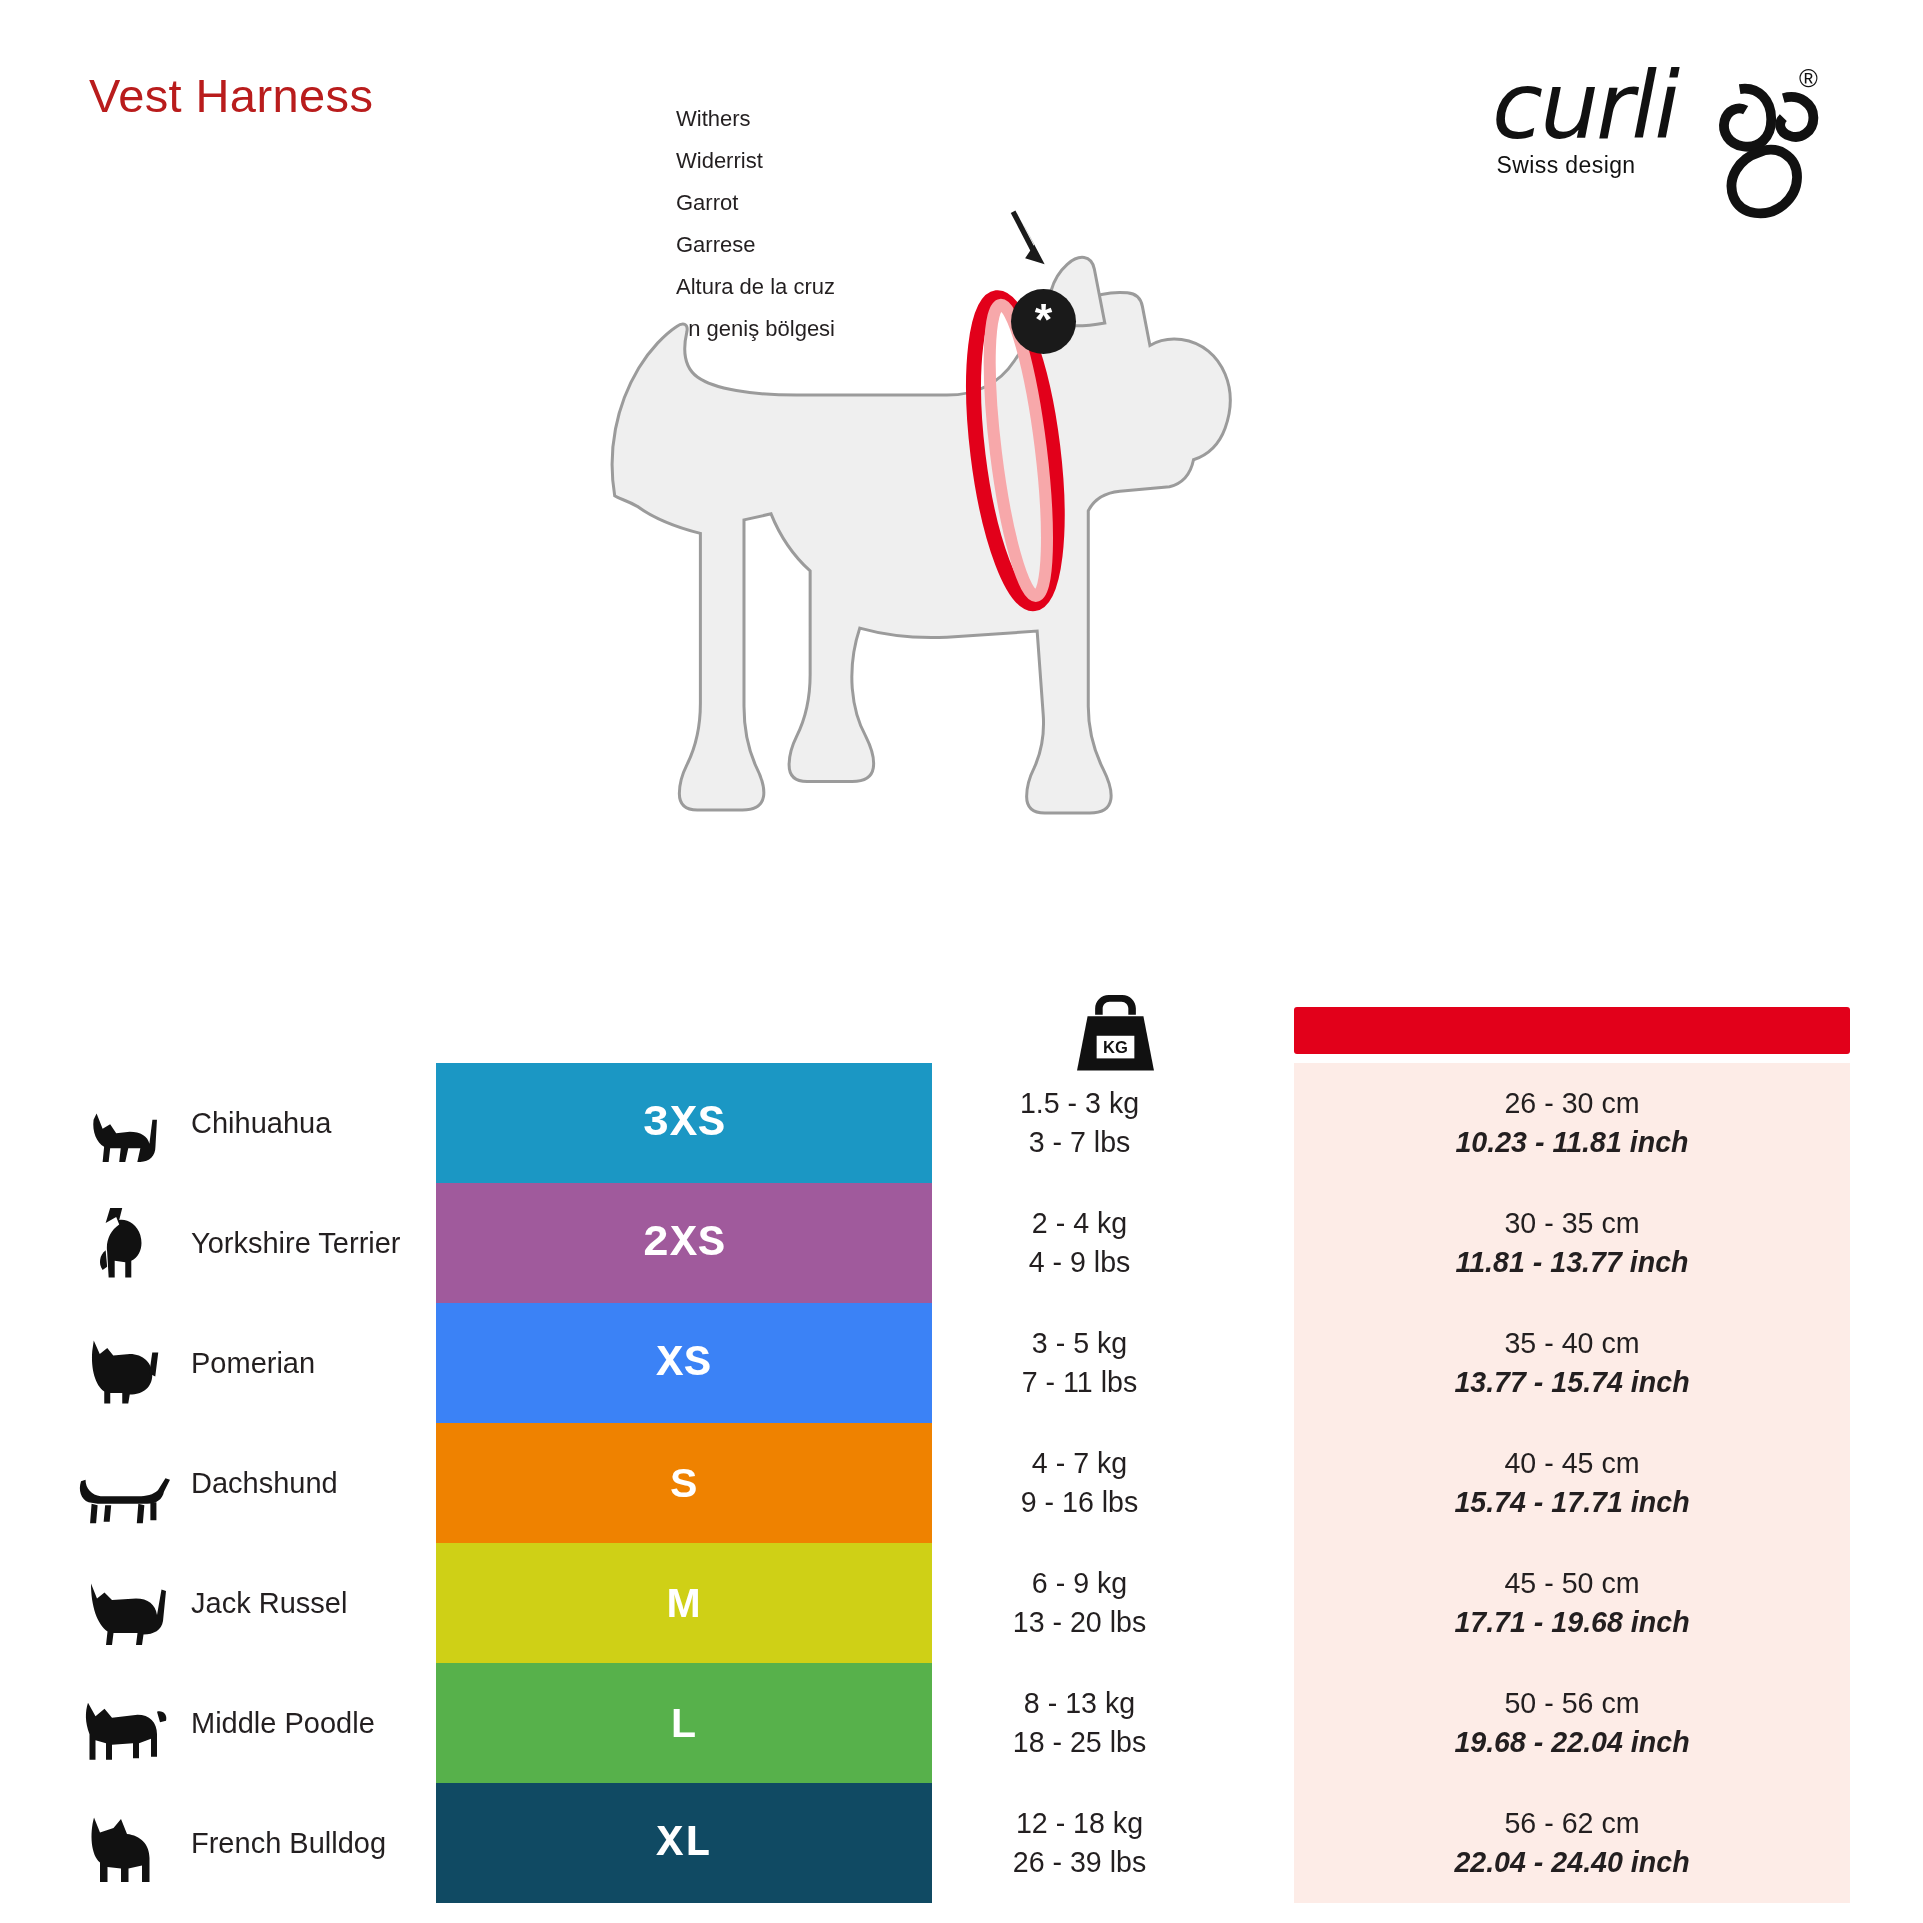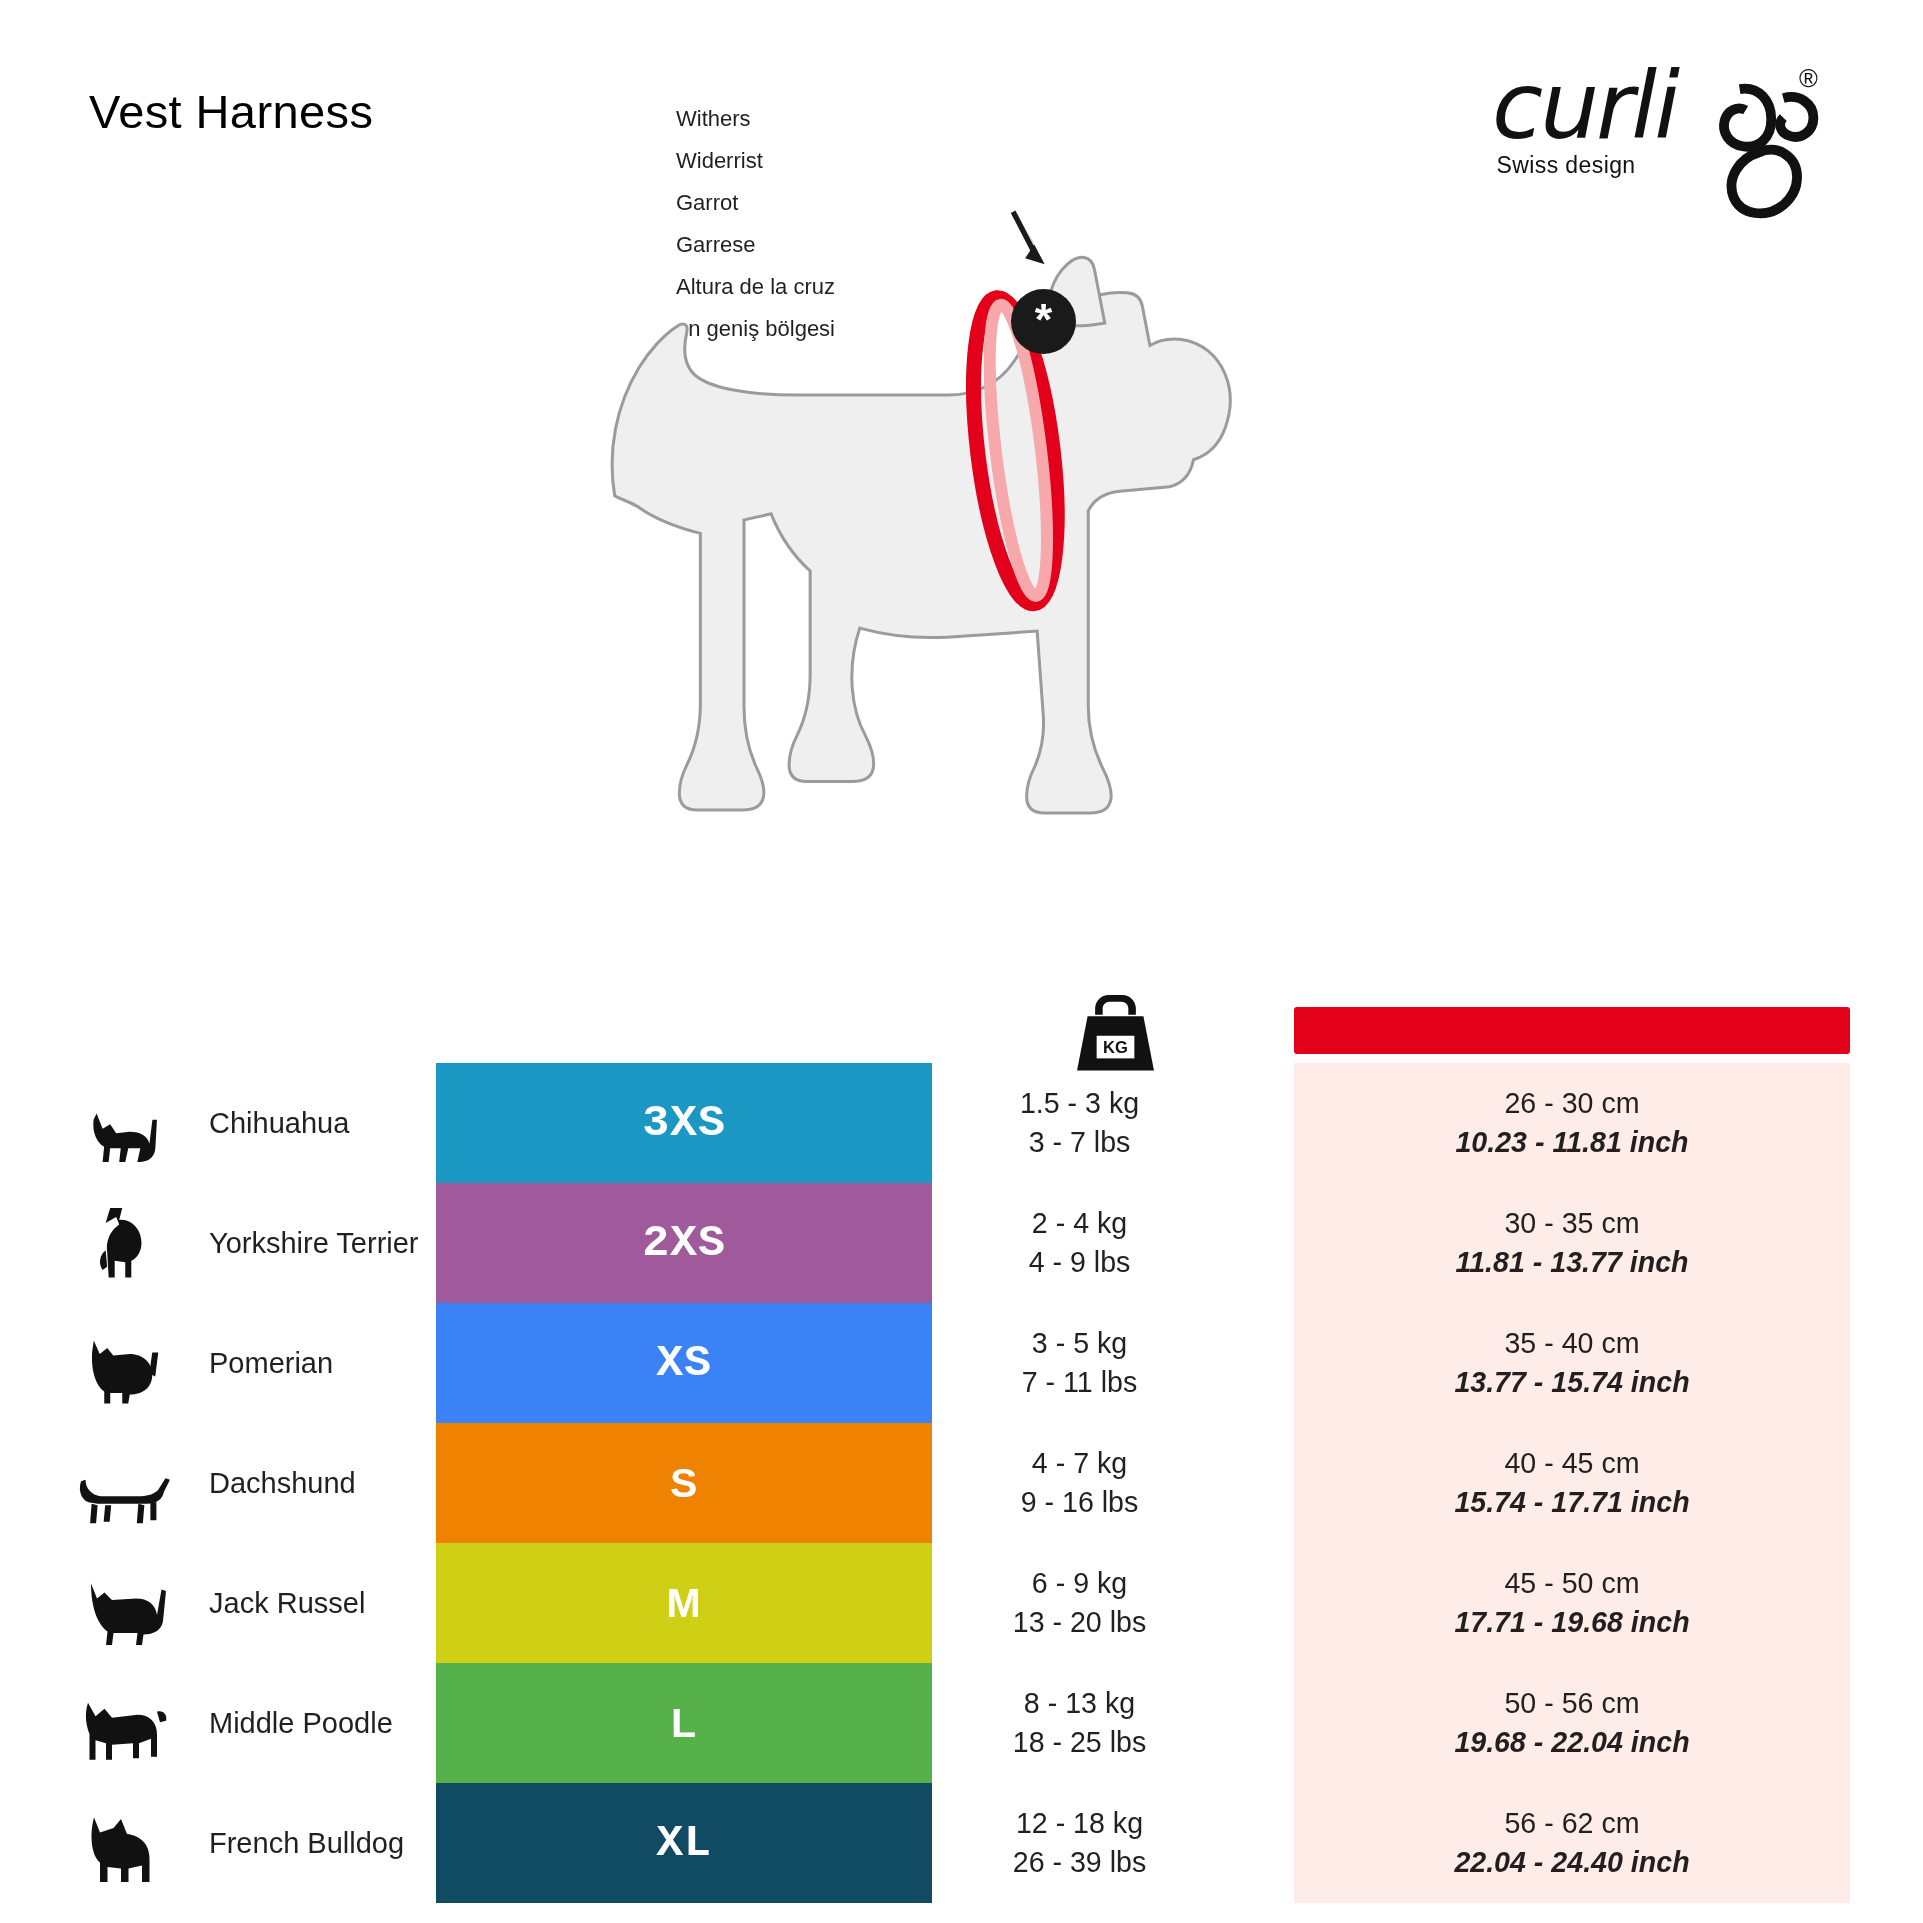--- a/index.html
+++ b/index.html
@@ -13,25 +13,25 @@
     font-family: "Liberation Sans", sans-serif;
     color: #231f20;
     position: relative;
     overflow: hidden;
   }
 
   
   #page-title {
     position: absolute;
     left: 89px;
-    top: 84px;
+    top: 68px;
     font-size: 47px;
     font-weight: 400;
     letter-spacing: 0.4px;
-    color: #000000;
+    color: #b91c1c;
   }
 
   
   #withers-labels {
     position: absolute;
     left: 676px;
     top: 98px;
     width: 346px;
     text-align: left;
     font-size: 22px;
@@ -126,21 +126,21 @@
     width: 98px;
     height: 90px;
     display: flex;
     align-items: flex-end;
     justify-content: center;
     flex: 0 0 98px;
   }
   .breed-name {
     font-size: 29px;
     color: #231f20;
-    margin-left: 36px;
+    margin-left: 18px;
     white-space: nowrap;
   }
 
   
   #size-col {
     position: absolute;
     left: 436px;
     top: 1063px;
     width: 496px;
   }

